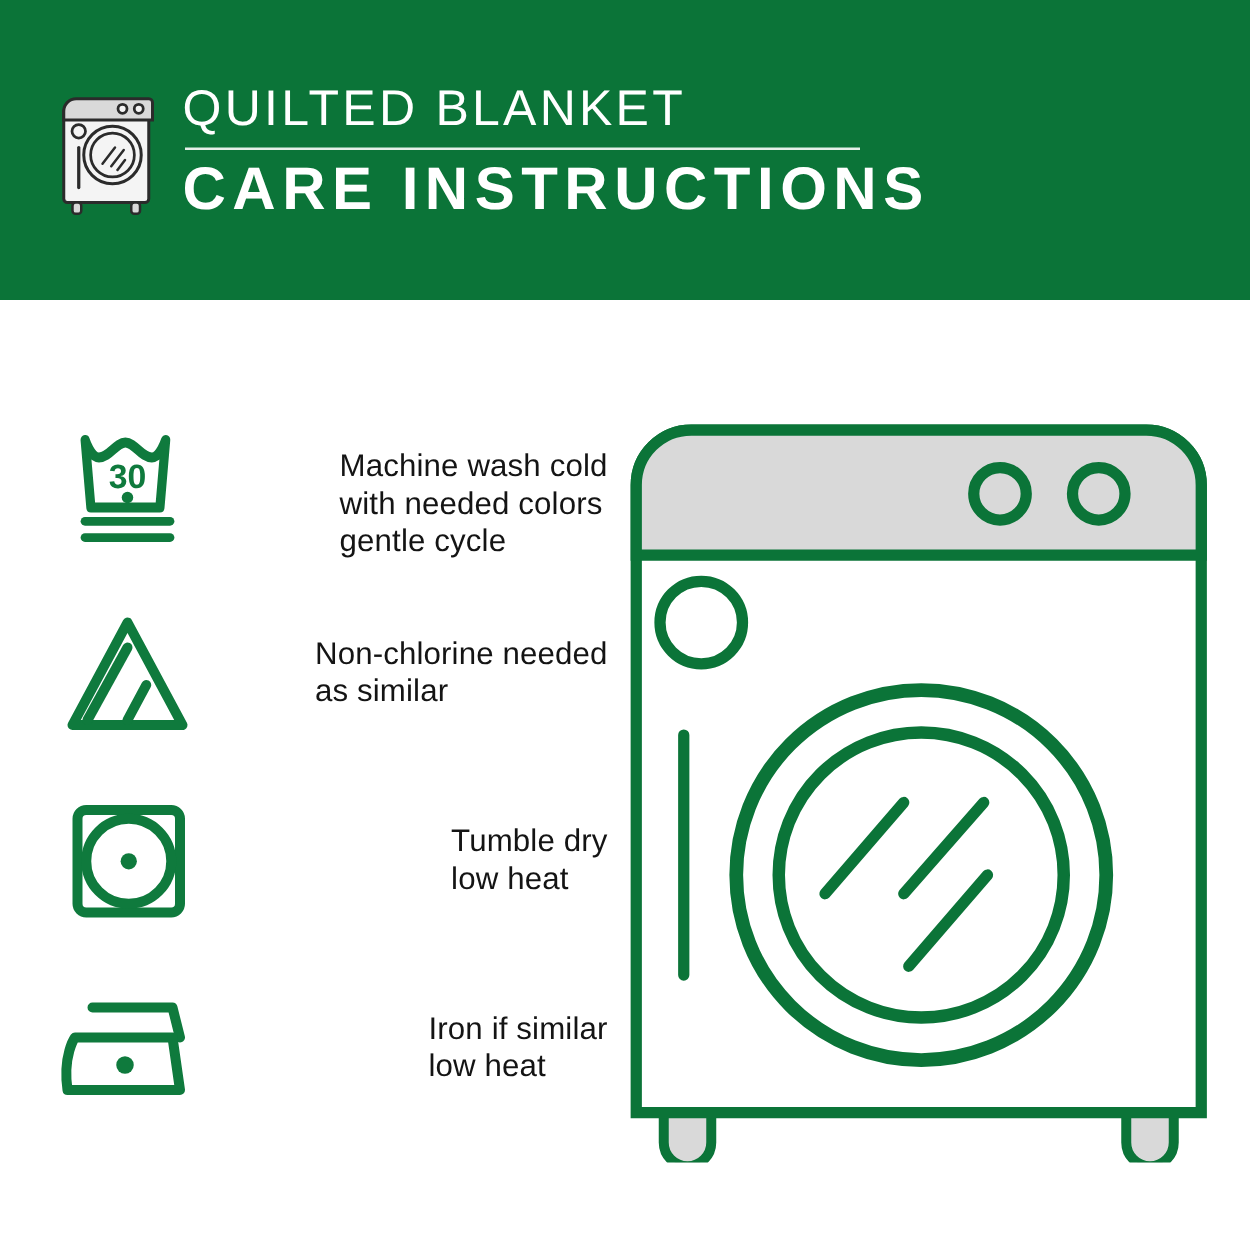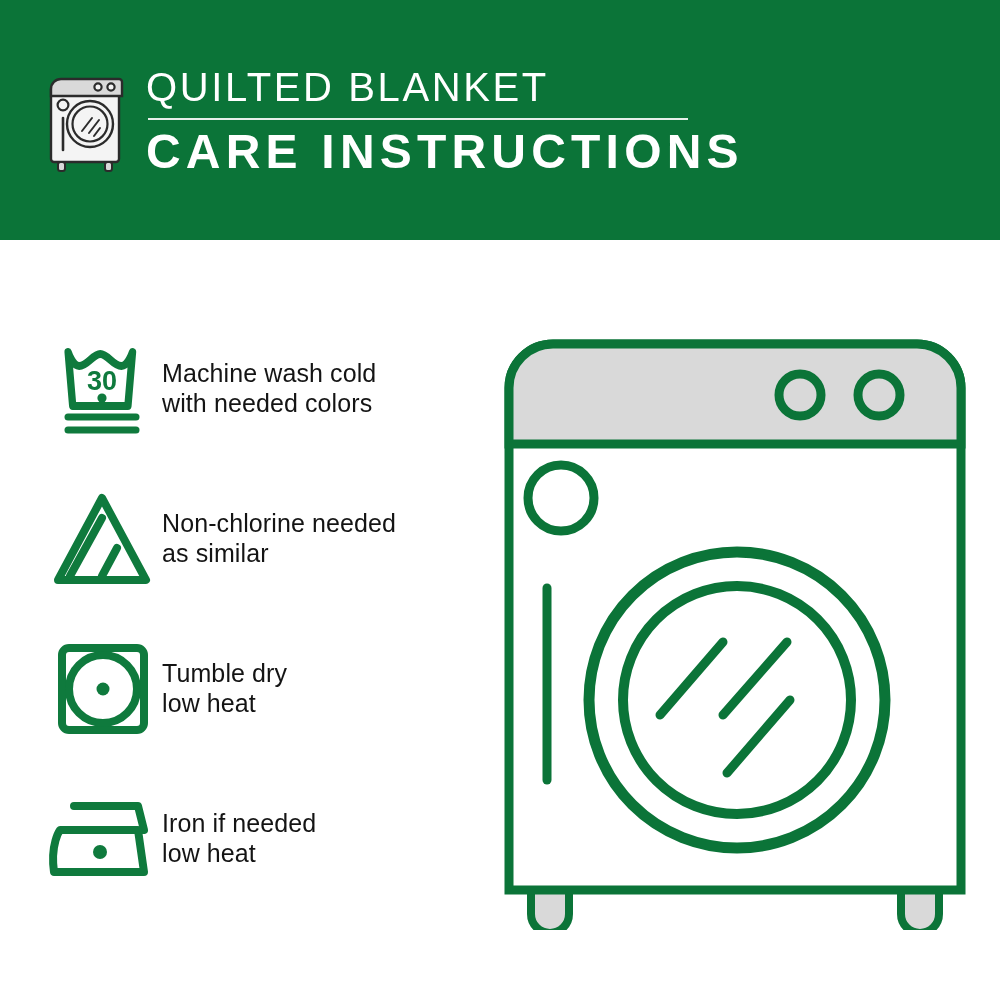--- a/index.html
+++ b/index.html
@@ -69,20 +69,21 @@
   #care-list {
     position: absolute;
     left: 46px;
     top: 336px;
     width: 440px;
   }
   .care-row {
     display: flex;
     align-items: flex-start;
     height: 150px;
+    justify-content: space-between;
   }
   .care-symbol {
     width: 116px;
     height: 108px;
     flex: 0 0 auto;
   }
   .care-text {
     padding-top: 22px;
     color: #141414;
     font-size: 25px;
@@ -151,20 +152,21 @@
 
       <text x="56" y="54" text-anchor="middle" font-family="Liberation Sans, sans-serif" font-size="27" font-weight="700" fill="#0f7a3d">30</text>
       <circle cx="56" cy="62" r="4.6" fill="#0f7a3d"></circle>
 
       <line x1="22" y1="81" x2="90" y2="81" stroke="#0f7a3d" stroke-width="7" stroke-linecap="round"></line>
       <line x1="22" y1="94" x2="90" y2="94" stroke="#0f7a3d" stroke-width="7" stroke-linecap="round"></line>
     </svg>
     <div class="care-text">
       <span class="line">Machine wash cold</span>
       <span class="line">with needed colors</span>
+      <span class="line">gentle cycle</span>
     </div>
   </div>
 
   <div class="care-row">
     <svg class="care-symbol" viewBox="0 0 116 108" fill="none" xmlns="http://www.w3.org/2000/svg">
       <g stroke="#0f7a3d" stroke-width="8" stroke-linecap="round" stroke-linejoin="round" fill="none">
         <path d="M56 12 L100 94 L12 94 Z"></path>
         <line x1="56" y1="32" x2="24" y2="90"></line>
         <line x1="71" y1="62" x2="56" y2="90"></line>
       </g>
@@ -191,21 +193,21 @@
     <svg class="care-symbol" viewBox="0 0 116 108" fill="none" xmlns="http://www.w3.org/2000/svg">
       <g stroke="#0f7a3d" stroke-width="8" stroke-linecap="round" stroke-linejoin="round" fill="none">
 
         <path d="M28 20 L92 20 L98 44"></path>
 
         <path d="M92 44 L14 44 C14 44 4 58 8 86 L98 86 Z"></path>
       </g>
       <circle cx="54" cy="66" r="7" fill="#0f7a3d"></circle>
     </svg>
     <div class="care-text">
-      <span class="line">Iron if needed</span>
+      <span class="line">Iron if similar</span>
       <span class="line">low heat</span>
     </div>
   </div>
 
 </div>
 
 <svg id="machine-illustration" viewBox="0 0 480 600" fill="none" xmlns="http://www.w3.org/2000/svg">
 
   <path d="M36 556 h38 v28 a19 19 0 0 1 -38 0 z" fill="#d9d9d9" stroke="#0b7438" stroke-width="8"></path>
   <path d="M406 556 h38 v28 a19 19 0 0 1 -38 0 z" fill="#d9d9d9" stroke="#0b7438" stroke-width="8"></path>

